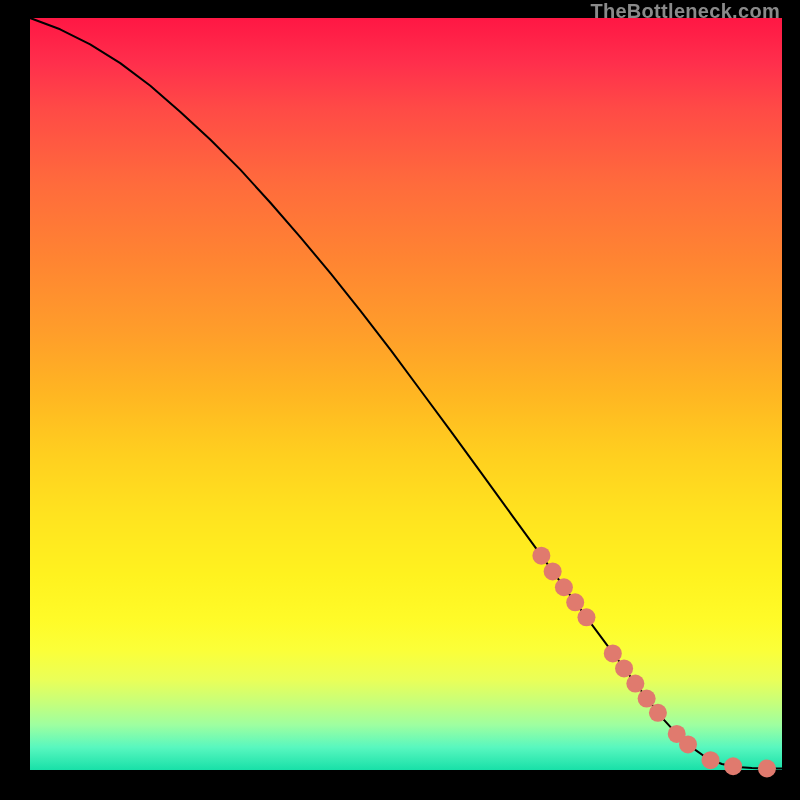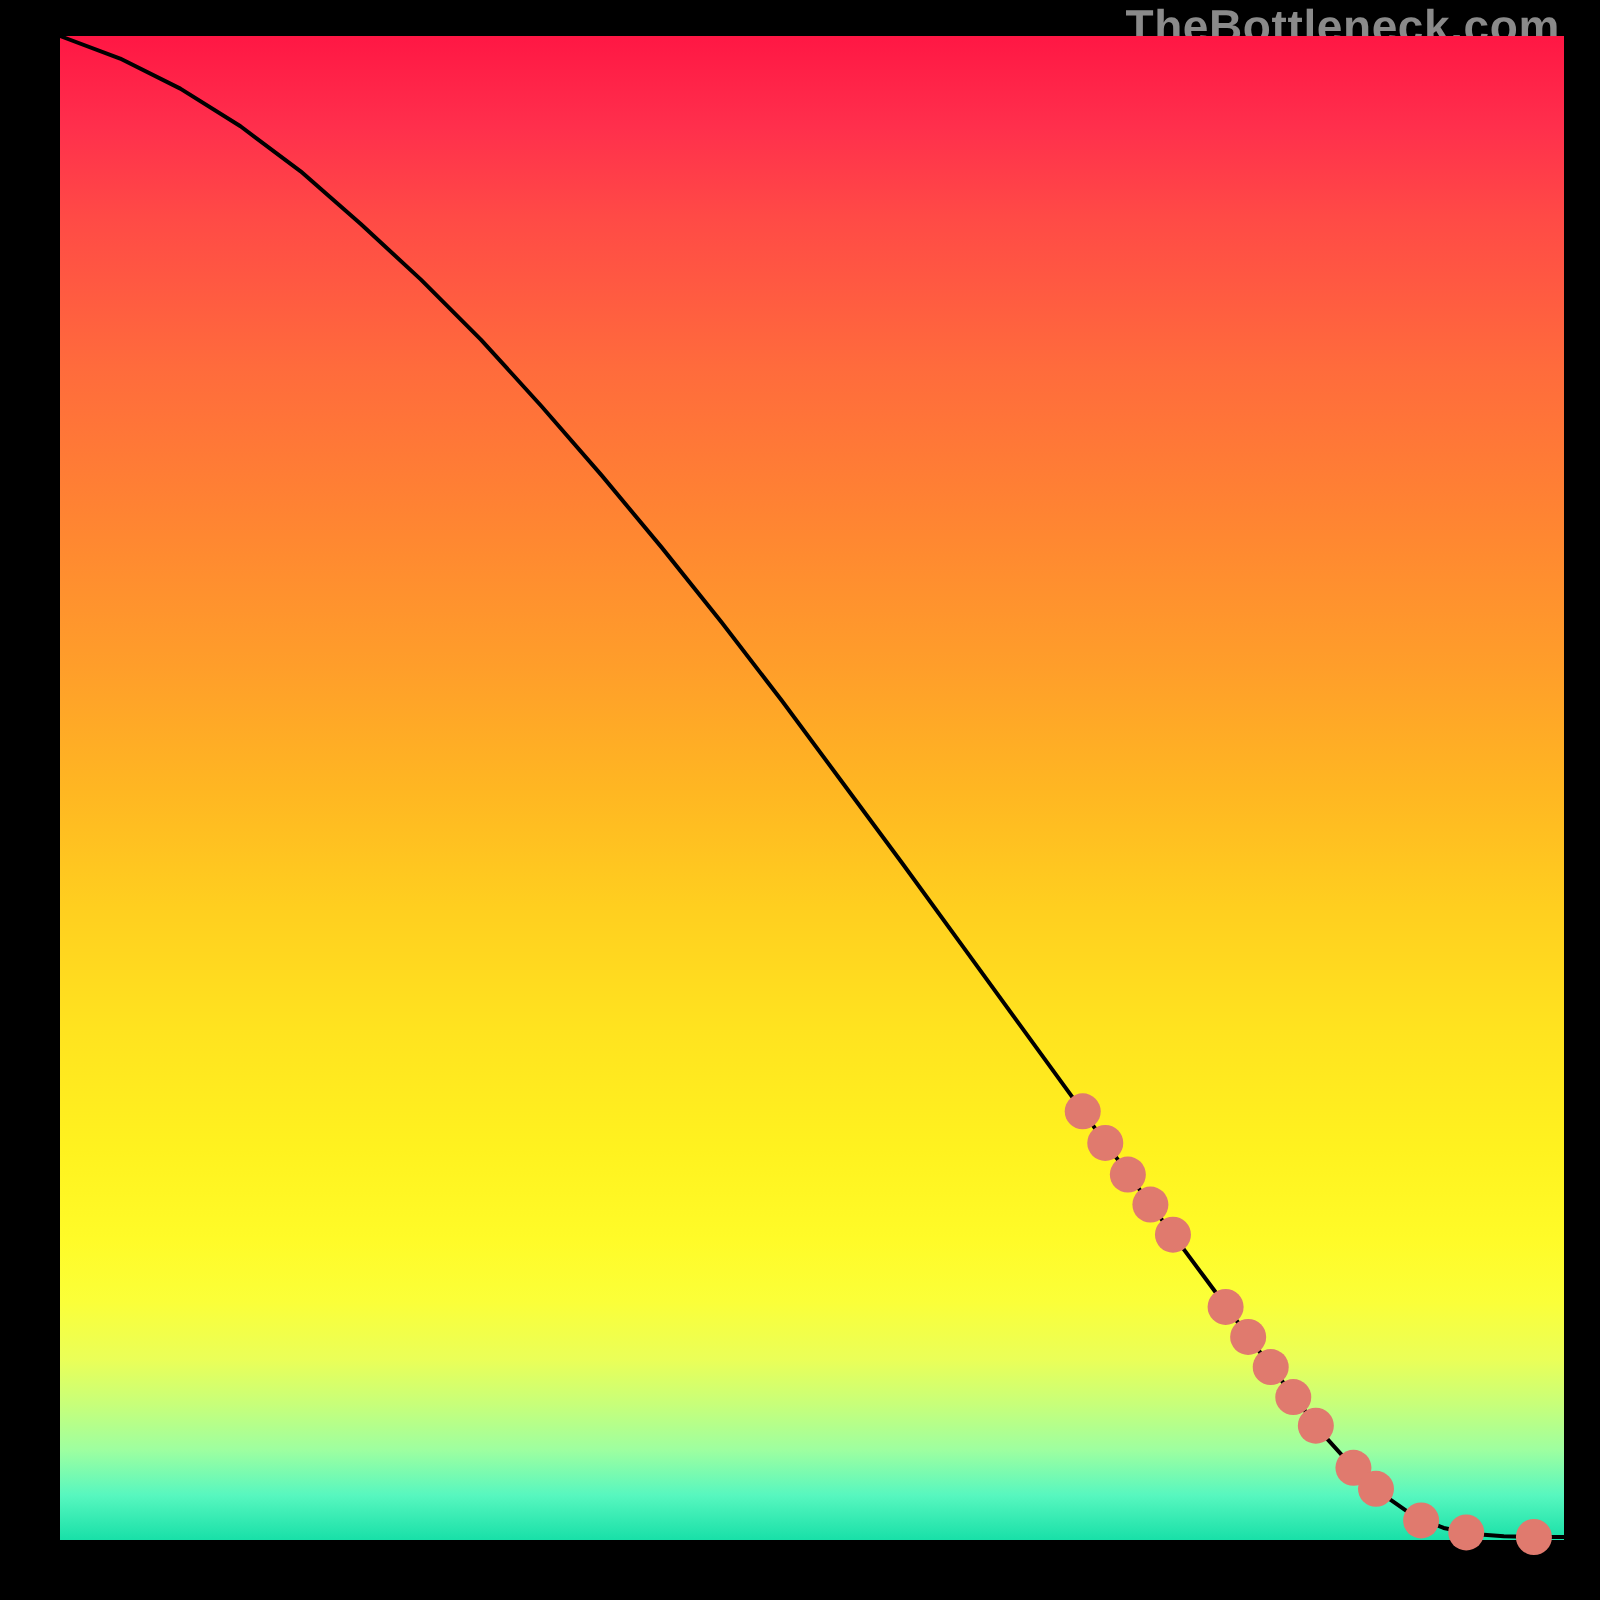--- a/index.html
+++ b/index.html
@@ -34,21 +34,21 @@
       #9effa0 94%,
       #58f7bf 97%,
       #18e0a8 100%
     );
   }
   .watermark {
     position: absolute;
     top: 0px;
     right: 20px;
     font-family: Arial, Helvetica, sans-serif;
-    font-size: 23px;
+    font-size: 20px;
     font-weight: 600;
     color: #8a8a8a;
     letter-spacing: 0.3px;
     user-select: none;
   }
   svg.curve {
     position: absolute;
     left: 0; top: 0;
     width: 752px; height: 752px;
     overflow: visible;

